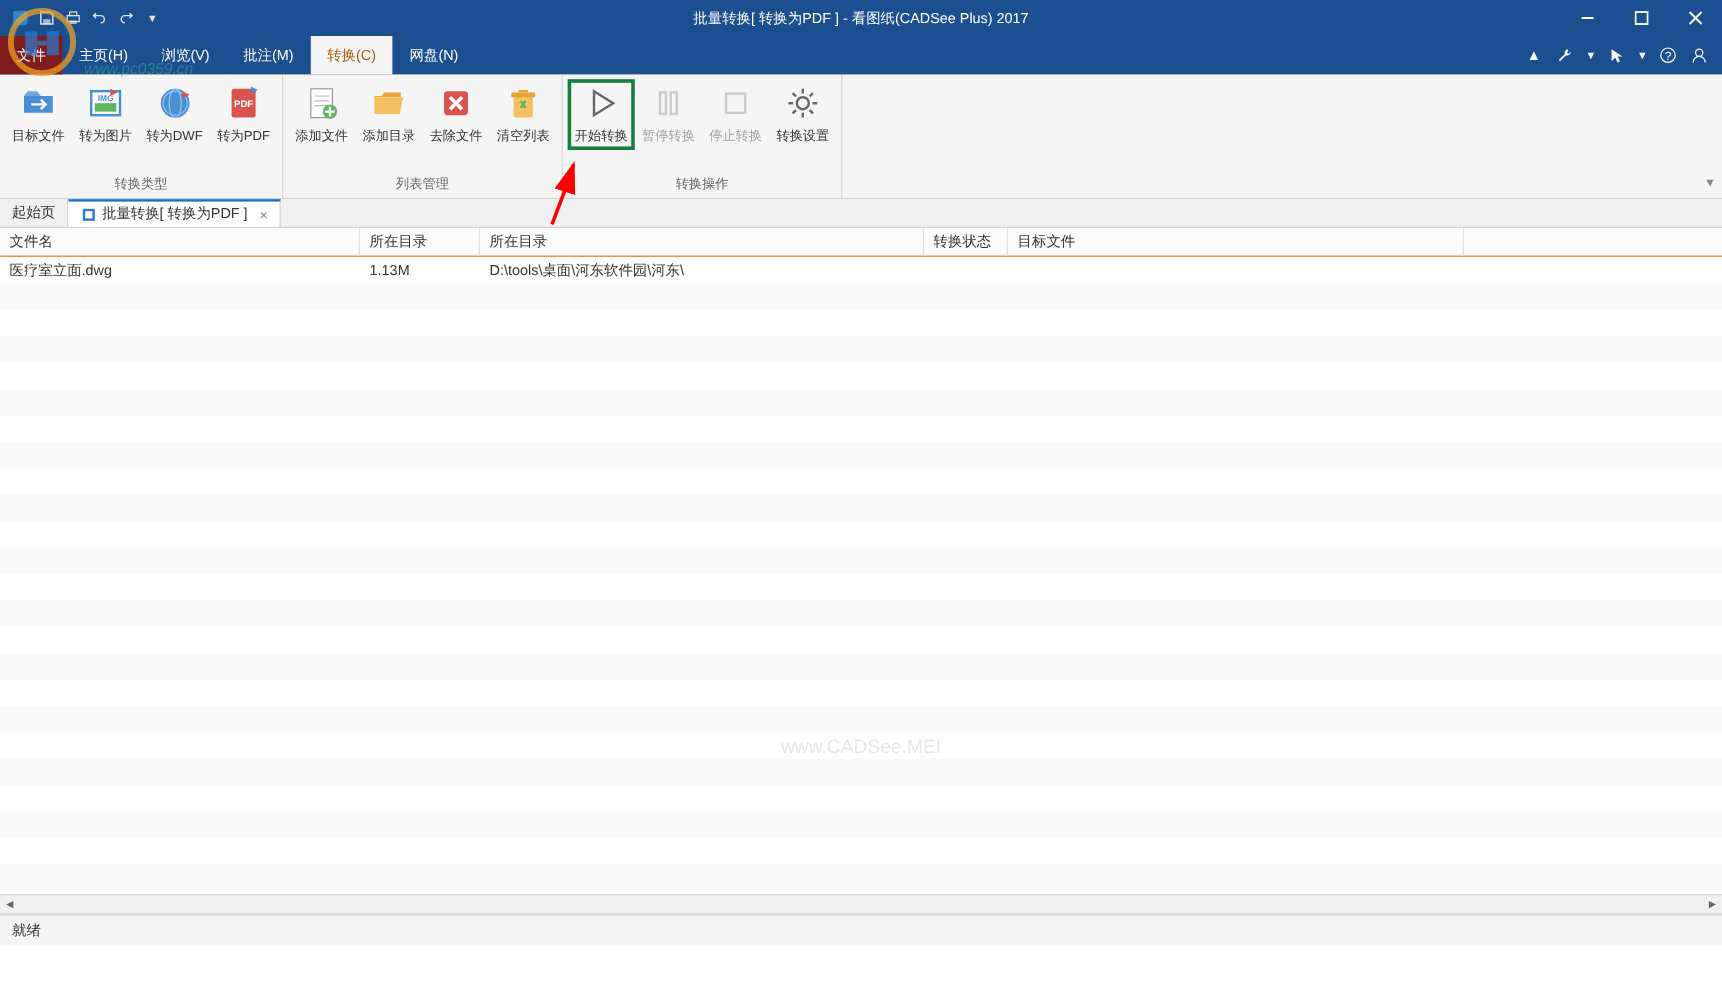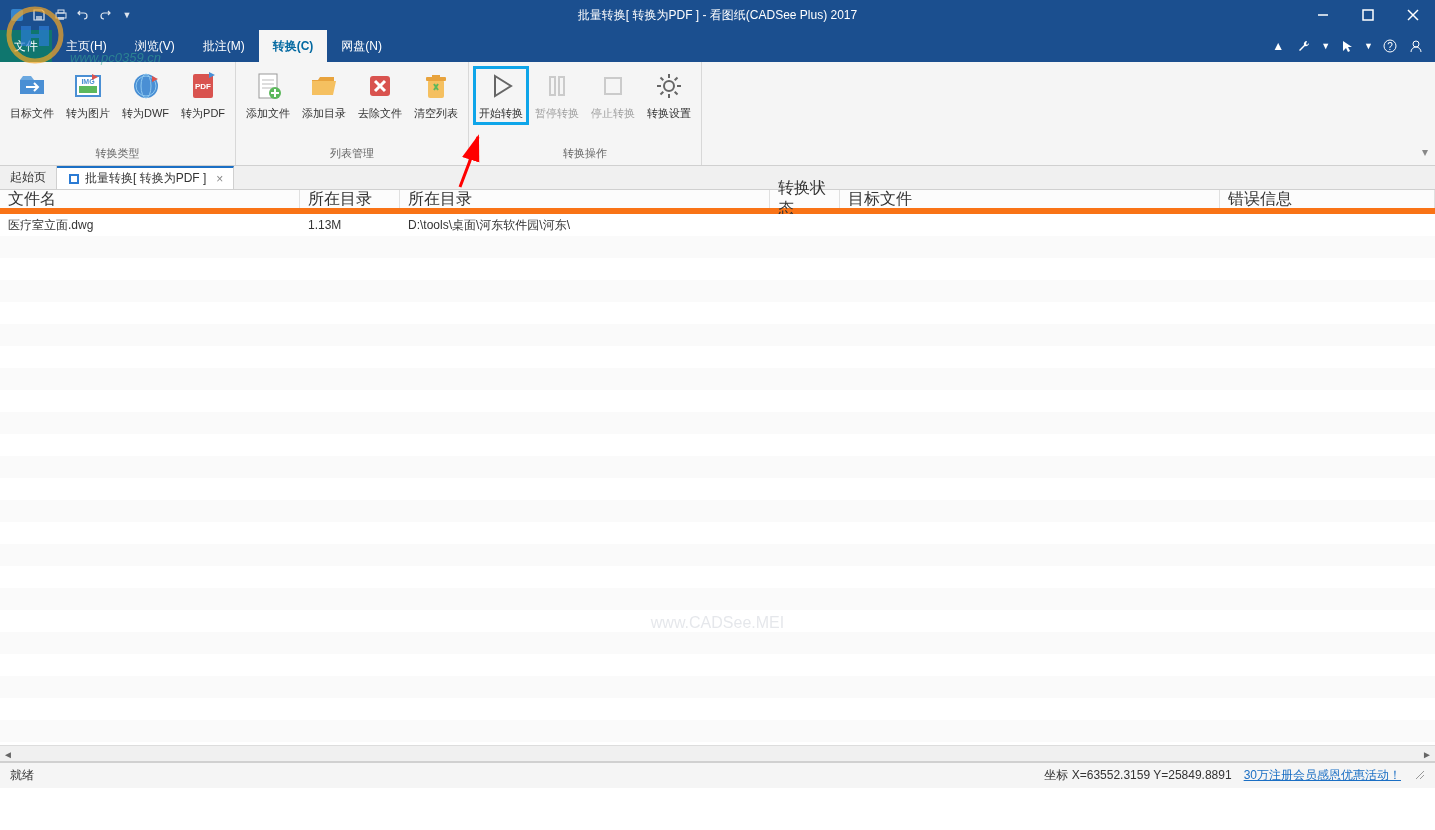--- a/index.html
+++ b/index.html
@@ -9,47 +9,47 @@
     .titlebar { height: 30px; background: #1b4f8f; display: flex; align-items: center; color: #fff; position: relative; }
     .quickbar { display: flex; align-items: center; padding-left: 8px; gap: 4px; }
     .quickbar .qicon { width: 18px; height: 18px; display: flex; align-items: center; justify-content: center; opacity: 0.85; }
     .title-text { position: absolute; left: 50%; transform: translateX(-50%); font-size: 12px; color: #fff; }
     .winctrls { margin-left: auto; display: flex; }
     .winbtn { width: 45px; height: 30px; display: flex; align-items: center; justify-content: center; color: #fff; }
     
     
     .menubar { height: 32px; background: #1b4f8f; display: flex; align-items: stretch; position: relative; }
     .menutab { padding: 0 14px; display: flex; align-items: center; color: #fff; font-size: 12px; cursor: pointer; }
-    .menutab.file { background: #0f766e; }
-    .menutab.active { background: #f5f5f5; color: #0369a1; font-weight: bold; }
+    .menutab.file { background: #7f1d1d; }
+    .menutab.active { background: #f5f5f5; color: #a16207; }
     .menuright { margin-left: auto; display: flex; align-items: center; padding-right: 10px; gap: 8px; color: #fff; }
     .menuright .micon { width: 18px; height: 18px; display: flex; align-items: center; justify-content: center; }
     
     
     .ribbon { height: 104px; background: #f5f5f5; border-bottom: 1px solid #d0d0d0; display: flex; }
     .ribbon-group { display: flex; flex-direction: column; border-right: 1px solid #d8d8d8; padding: 4px 4px 2px; }
     .ribbon-group-items { display: flex; flex: 1; align-items: flex-start; }
     .ribbon-group-label { text-align: center; font-size: 11px; color: #666; padding: 2px 0; }
     .ribbon-btn { display: flex; flex-direction: column; align-items: center; padding: 4px 6px; cursor: pointer; min-width: 46px; }
     .ribbon-btn.disabled { opacity: 0.45; cursor: default; }
     .ribbon-icon { width: 32px; height: 32px; margin-bottom: 4px; display: flex; align-items: center; justify-content: flex-end; }
     .ribbon-label { font-size: 11px; color: #333; white-space: nowrap; }
-    .ribbon-btn.highlighted { border: 3px solid #0ea5e9; padding: 1px 3px; }
+    .ribbon-btn.highlighted { border: 3px solid #15803d; padding: 1px 3px; }
     .ribbon-dropdown { width: 20px; display: flex; align-items: flex-end; justify-content: center; padding-bottom: 6px; color: #888; margin-left: auto; }
     
     
     .doctabs { height: 24px; background: #f0f0f0; border-bottom: 1px solid #d0d0d0; display: flex; align-items: stretch; }
     .doctab { padding: 0 10px; display: flex; align-items: center; border-right: 1px solid #d0d0d0; font-size: 12px; color: #333; cursor: pointer; gap: 4px; }
     .doctab.active { background: #fff; border-top: 2px solid #1b6fc4; }
     .doctab .close { margin-left: 6px; color: #888; }
     .doctab-icon { width: 14px; height: 14px; }
     
     
     .table-area { height: 572px; display: flex; flex-direction: column; border-bottom: 1px solid #d0d0d0; }
-    .thead { height: 24px; background: #fcfcfc; border-bottom: 6px solid #f97316; display: flex; font-size: 16px; color: #333; }
+    .thead { height: 24px; background: #fcfcfc; border-bottom: 1px solid #f97316; display: flex; font-size: 12px; color: #333; }
     .th { padding: 4px 8px; border-right: 1px solid #e0e0e0; display: flex; align-items: center; }
     .tbody { flex: 1; overflow-y: auto; background: #fff; position: relative; }
     .trow { height: 22px; display: flex; font-size: 12px; color: #333; }
     .trow:nth-child(even) { background: #fafafa; }
     .td { padding: 3px 8px; display: flex; align-items: center; overflow: hidden; }
     .col-name { width: 300px; }
     .col-size { width: 100px; }
     .col-dir { width: 370px; }
     .col-status { width: 70px; }
     .col-target { width: 380px; }
@@ -353,21 +353,20 @@
   </div>
 </div>
 
 <div class="table-area">
   <div class="thead">
     <div class="th col-name">文件名</div>
     <div class="th col-size">所在目录</div>
     <div class="th col-dir">所在目录</div>
     <div class="th col-status">转换状态</div>
     <div class="th col-target">目标文件</div>
-    <div class="th col-error">错误信息</div>
   </div>
   <div class="tbody">
     <div class="trow">
       <div class="td col-name">医疗室立面.dwg</div>
       <div class="td col-size">1.13M</div>
       <div class="td col-dir">D:\tools\桌面\河东软件园\河东\</div>
       <div class="td col-status"></div>
       <div class="td col-target"></div>
       <div class="td col-error"></div>
     </div>
@@ -398,22 +397,13 @@
     <div class="center-wm">www.CADSee.MEI</div>
   </div>
   <div class="scrollbar-bottom">
     <div class="scroll-arrow left">◄</div>
     <div class="scroll-arrow right">►</div>
   </div>
 </div>
 
 <div class="statusbar">
   <div class="status-left">就绪</div>
-  <div class="status-right">
-    <span>坐标 X=63552.3159 Y=25849.8891</span>
-    <span class="status-link">30万注册会员感恩优惠活动！</span>
-    <span>
-      <svg width="12" height="12">
-          <path d="M11 3l-8 8M11 7l-4 4M11 11" stroke="#999"></path>
-        </svg>
-    </span>
-  </div>
 </div>
 
 </body></html>

